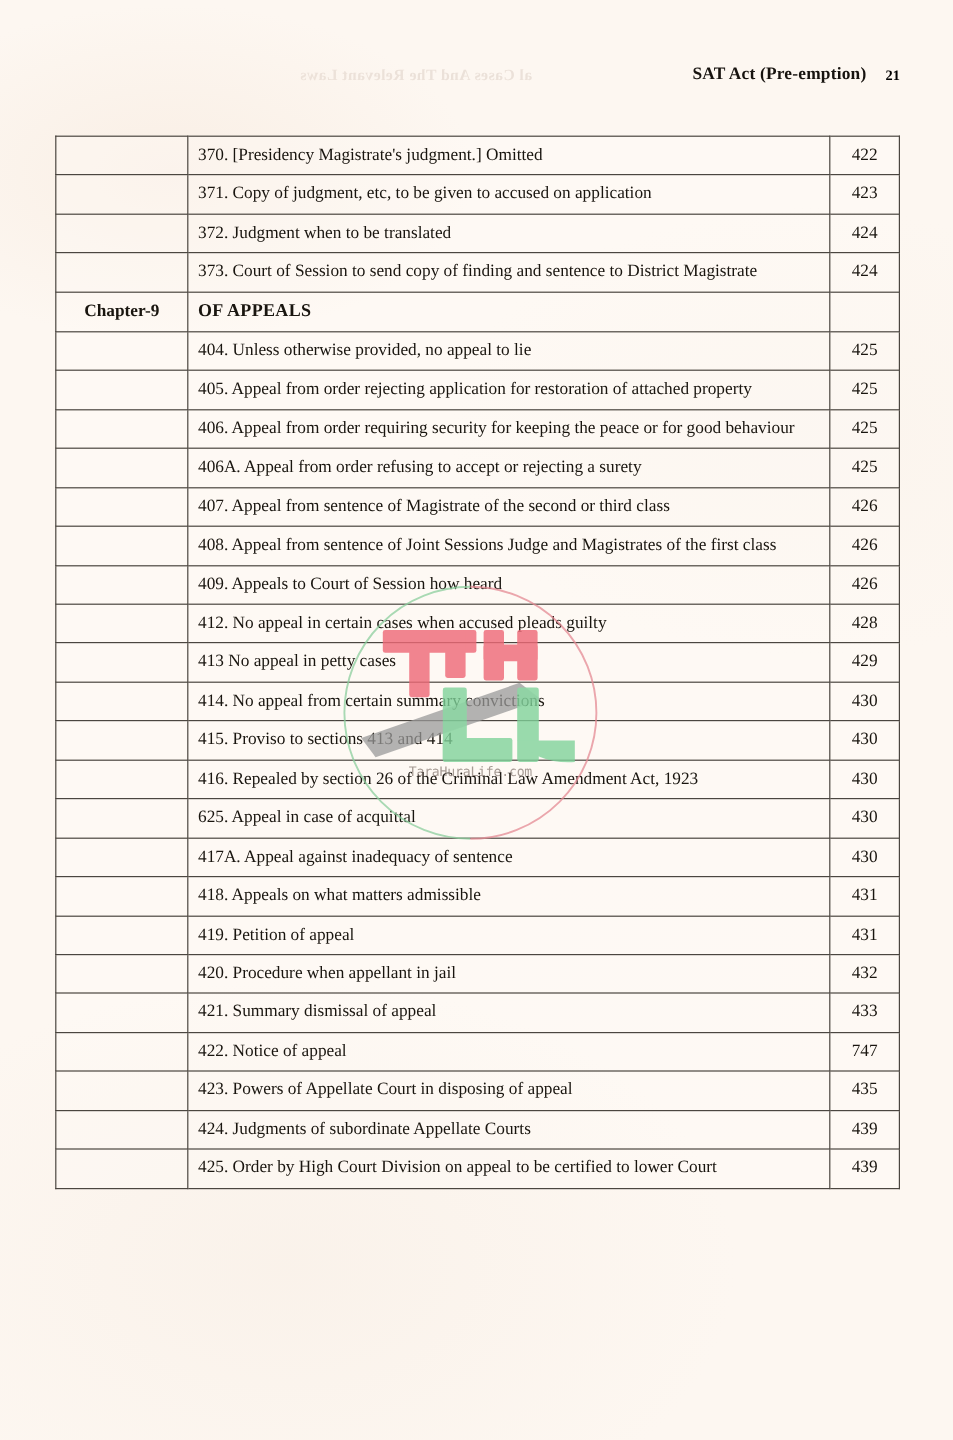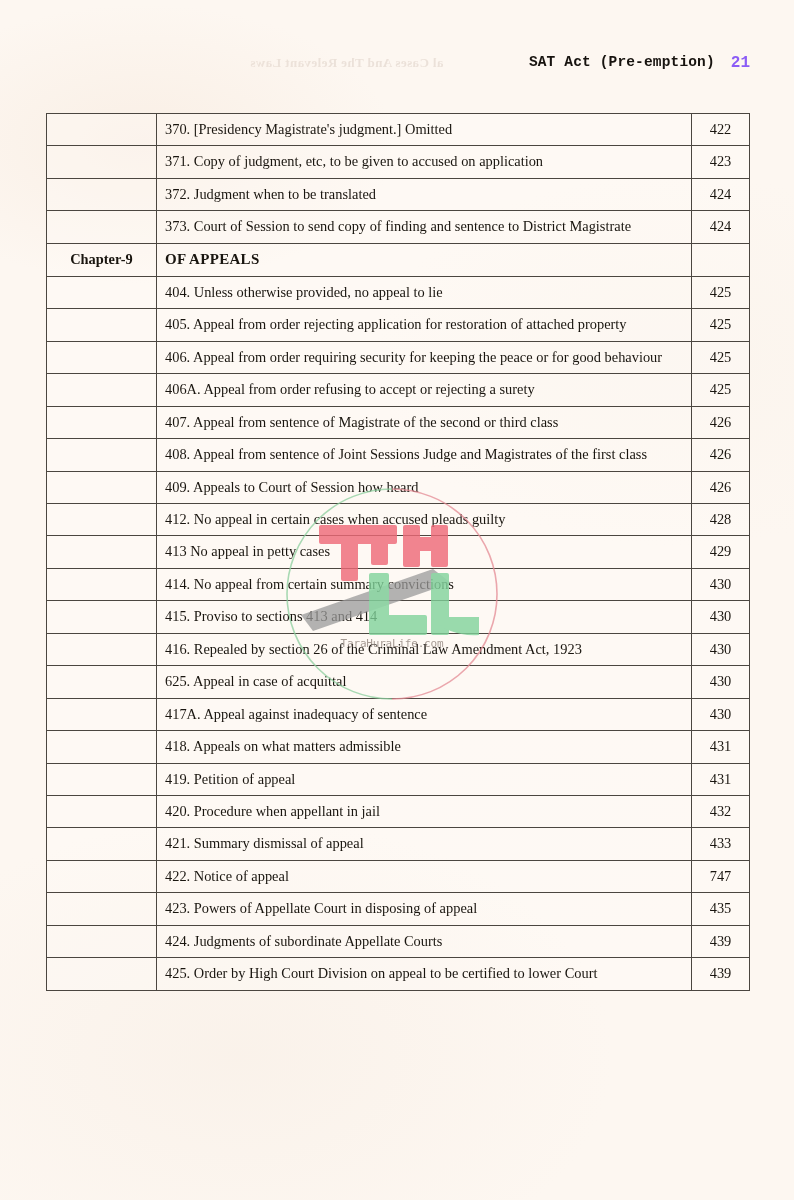--- a/index.html
+++ b/index.html
@@ -42,35 +42,34 @@
     font-size: 13px; font-weight: bold;
     letter-spacing: 0.4px;
   }
 
   
   .page-header {
     position: absolute;
     top: 54px;
     right: 44px;
     display: flex;
-    align-items: flex-start;
+    align-items: flex-end;
     gap: 16px;
     z-index: 3;
-    font-family: Liberation Mono, monospace;
   }
   .page-header .ph-title {
     font-size: 14.5px;
     font-weight: bold;
     color: #17130f;
     letter-spacing: 0.15px;
   }
   .page-header .ph-num {
-    font-size: 16px;
+    font-size: 12px;
     font-weight: bold;
-    color: #8b5cf6;
+    color: #000000;
   }
 
   
   .toc-wrap {
     position: absolute;
     left: 46px;
     top: 113px;
     width: 703px;
     z-index: 3;
   }

